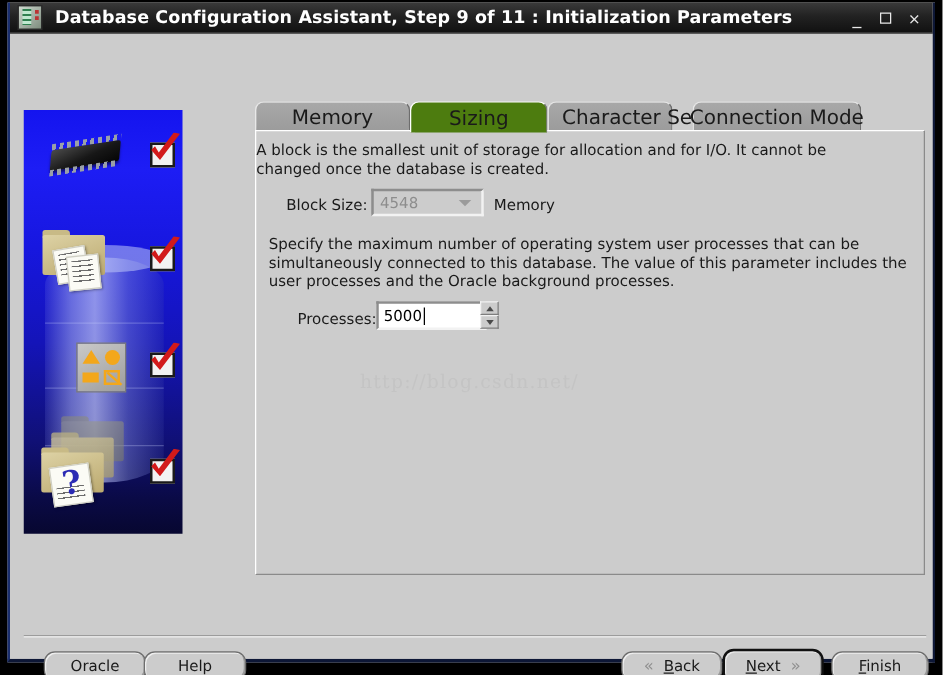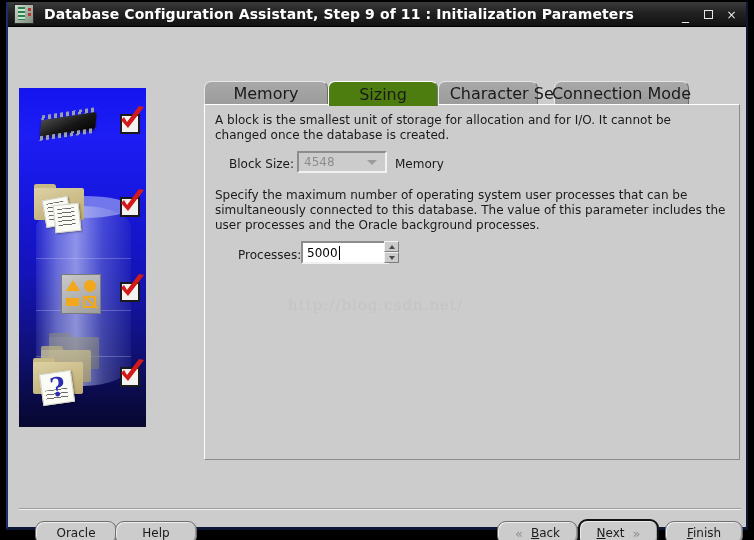--- a/index.html
+++ b/index.html
@@ -516,21 +516,21 @@
         <div class="tab-item" style="left:234px; width:100px;padding-left:48px;">
           <span>Character Sets</span>
         </div>
         <div class="tab-item" style="left:350px; width:135px;">
           <span>Connection Mode</span>
         </div>
       </div>
 
       <div class="panel">
 
-        <p class="para" style="left:10px; top:8px; width:508px; margin:0;">A block is the smallest unit of storage for allocation and for I/O. It cannot be changed once the database is created.</p>
+        <p class="para" style="left:0; top:8px; width:508px; margin:0;">A block is the smallest unit of storage for allocation and for I/O. It cannot be changed once the database is created.</p>
 
         <div class="field-label" style="left:24px; top:52px;">Block Size:</div>
 
         <div class="combo" style="left:92px; top:46px; width:90px; height:22px;">
           <span class="val">4548</span>
           <span class="arrow"></span>
         </div>
 
         <div class="field-label" style="left:190px; top:52px;">Memory</div>
 

